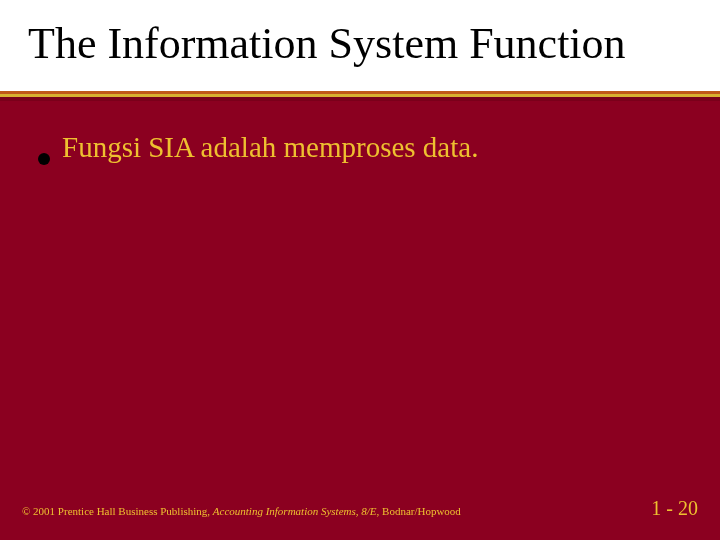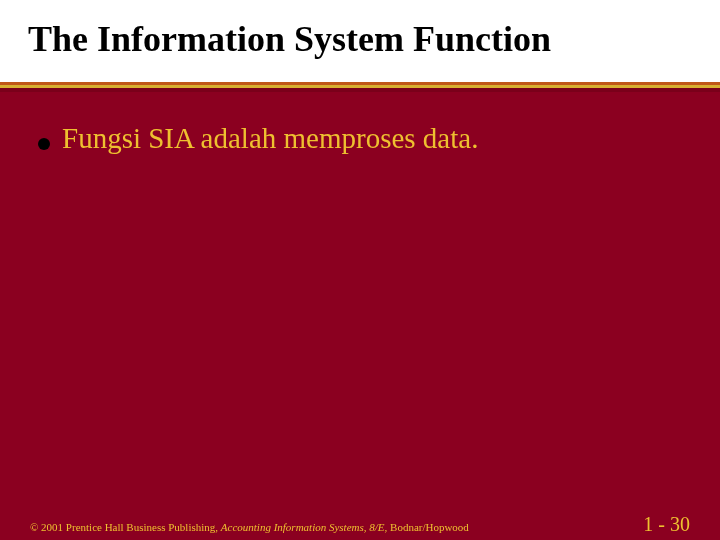--- a/index.html
+++ b/index.html
@@ -7,63 +7,63 @@
   body {
     background: #8b0020;
     font-family: "Times New Roman", Times, serif;
     position: relative;
   }
   .title-area {
     background: #ffffff;
     padding: 18px 28px 22px 28px;
   }
   .title-text {
-    font-size: 36px;
+    font-size: 44px;
     color: #000;
-    font-weight: bold;
+    font-weight: normal;
   }
   .divider {
     height: 10px;
     width: 100%;
     display: flex;
     flex-direction: column;
   }
   .divider .bar1 { background: #c05818; height: 3px; }
   .divider .bar2 { background: #d8b030; height: 3px; }
   .divider .bar3 { background: #7a001a; height: 4px; }
   .content {
     padding: 28px 38px 0 38px;
   }
   .bullet-row {
     display: flex;
-    align-items: center;
+    align-items: flex-end;
     margin-bottom: 2px;
   }
   .bullet-dot {
     width: 12px;
     height: 12px;
     background: #000;
     border-radius: 50%;
     margin-top: 12px;
     margin-right: 12px;
     flex-shrink: 0;
   }
   .bullet-text {
     font-size: 29px;
     line-height: 1.25;
     color: #eec030;
     text-align: justify;
     flex: 1;
   }
   .footer {
     position: absolute;
-    bottom: 4px;
+    bottom: 20px;
     left: 0;
     width: 100%;
-    padding: 0 30px;
+    padding: 0 22px;
     display: flex;
     justify-content: space-between;
     align-items: baseline;
   }
   .copyright {
     font-size: 11px;
     color: #eec030;
   }
   .copyright .ital { font-style: italic; }
   .pagenum {
@@ -88,14 +88,14 @@
   <div class="bullet-row">
     <div class="bullet-dot"></div>
     <div class="bullet-text">Fungsi SIA adalah memproses data.</div>
   </div>
 </div>
 
 <div class="footer">
   <div class="copyright">
     <span>© 2001 Prentice Hall Business Publishing, </span><span class="ital">Accounting Information Systems, 8/E</span><span>, Bodnar/Hopwood</span>
   </div>
-  <div class="pagenum">1 - 30</div>
+  <div class="pagenum">1 - 20</div>
 </div>
 
 </body></html>

